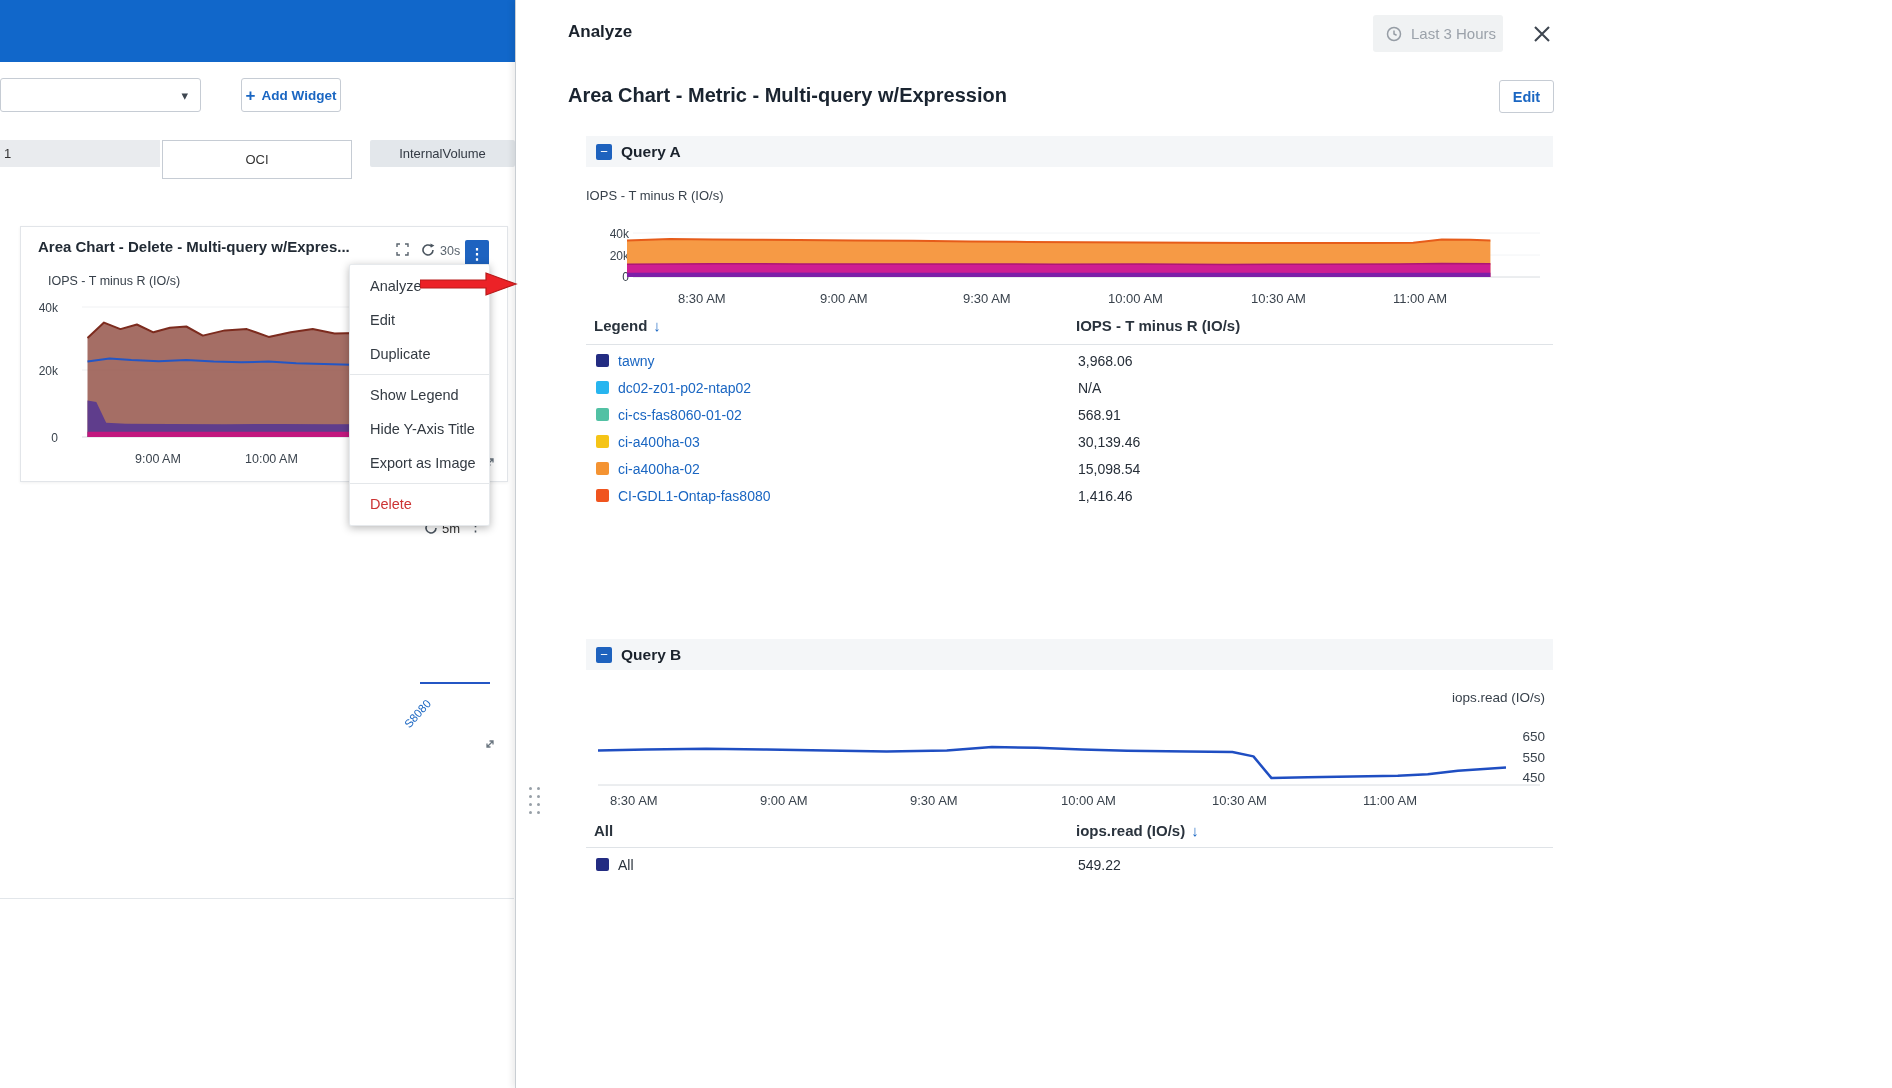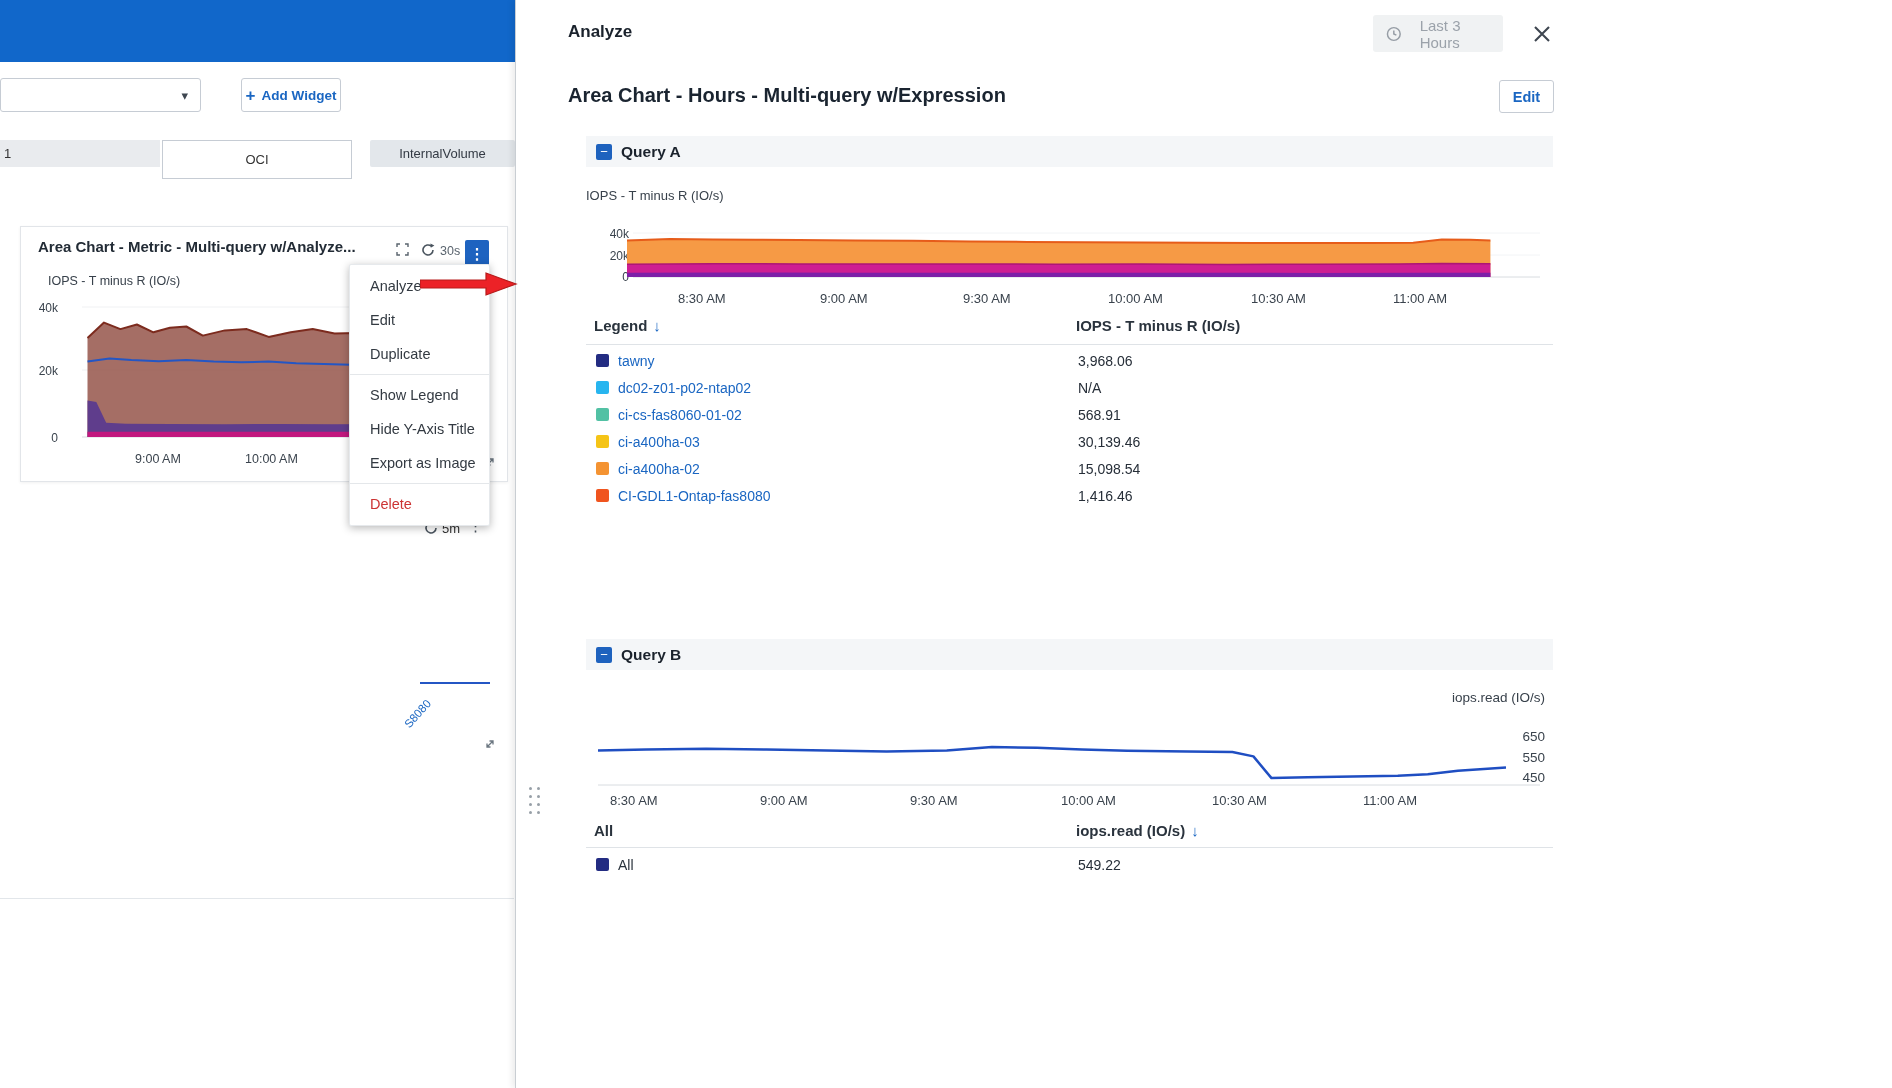--- a/index.html
+++ b/index.html
@@ -47,21 +47,21 @@
   .w2-line{left:420px;top:682px;width:70px;height:2px;background:#2456C4}
   .w2-axis-label{left:402px;top:722px;font-size:11.5px;color:#1A66C2;transform:rotate(-48deg);transform-origin:0 0;white-space:nowrap}
   .left-bottom{left:0;top:898px;width:514px;height:1px;background:#E2E6EA}
 
   
   .panel-bg{left:515px;top:0;width:1377px;height:1088px;background:#fff;border-left:1px solid #C9CED3;box-shadow:-3px 0 6px rgba(0,0,0,.08);z-index:30}
   .pz{z-index:31}
   .drag-dots{left:529px;top:787px;display:grid;grid-template-columns:repeat(2,3px);grid-auto-rows:3px;gap:5px;z-index:32;cursor:col-resize}
   .drag-dots i{width:3px;height:3px;border-radius:50%;background:#98A0A8}
   .panel-title{left:568px;top:22px;font-size:17px;font-weight:700;color:#1A222C}
-  .time-btn{left:1373px;top:15px;width:130px;height:37px;background:#F0F2F3;border-radius:3px;display:flex;align-items:center;gap:17px;padding-left:12px;cursor:pointer}
+  .time-btn{left:1373px;top:15px;width:130px;height:37px;background:#F0F2F3;border-radius:3px;display:flex;align-items:center;gap:8px;padding-left:12px;cursor:pointer}
   .time-label{font-size:15px;color:#9BA2AA}
   .close-btn{left:1528px;top:20px;width:28px;height:28px;display:flex;align-items:center;justify-content:center;cursor:pointer}
   .heading{left:568px;top:84px;font-size:20px;font-weight:700;color:#1A2430}
   .edit-btn{left:1499px;top:80px;width:55px;height:33px;background:#fff;border:1px solid #C6CCD4;border-radius:3px;display:flex;align-items:center;justify-content:center;font-size:14.5px;color:#1A66C2;font-weight:600;cursor:pointer}
 
   .q-header{width:967px;height:31px;background:#F4F6F8;display:flex;align-items:center;gap:9px;padding-left:10px}
   .qa-header{left:586px;top:136px}
   .qb-header{left:586px;top:639px}
   .minus-sq{width:16px;height:16px;background:#1E62BE;border-radius:2px;color:#fff;font-size:13px;line-height:15px;text-align:center;cursor:pointer}
   .q-label{font-size:15.5px;font-weight:700;color:#1A222C}
@@ -98,21 +98,21 @@
   <div class="abs add-widget">
     <span class="plus">+</span>
     <span class="add-widget-label">Add Widget</span>
   </div>
 
   <div class="abs chip1">1</div>
   <div class="abs oci">OCI</div>
   <div class="abs iv-chip">InternalVolume</div>
 
   <div class="abs widget-card"></div>
-  <div class="abs widget-title">Area Chart - Metric - Multi-query w/Analyze...</div>
+  <div class="abs widget-title">Area Chart - Delete - Multi-query w/Expres...</div>
 
   <div class="abs focus-ic icon-btn">
     <svg width="13" height="13" viewBox="0 0 13 13">
         <path d="M1 4 V1 H4 M9 1 H12 V4 M12 9 V12 H9 M4 12 H1 V9" fill="none" stroke="#5A646E" stroke-width="1.4"></path>
       </svg>
   </div>
   <div class="abs refresh-ic icon-btn">
     <svg width="14" height="14" viewBox="0 0 14 14">
         <path d="M12 7a5 5 0 1 1-1.7-3.8" fill="none" stroke="#4A545E" stroke-width="1.6"></path>
         <polygon points="9.4,0.6 13.4,2.4 9.8,4.8" fill="#4A545E"></polygon>
@@ -201,21 +201,21 @@
       </svg>
     <span class="time-label">Last 3 Hours</span>
   </div>
 
   <div class="abs pz close-btn">
     <svg width="20" height="20" viewBox="0 0 20 20">
         <path d="M3 3 L17 17 M17 3 L3 17" stroke="#3E4650" stroke-width="2.1"></path>
       </svg>
   </div>
 
-  <div class="abs pz heading">Area Chart - Hours - Multi-query w/Expression</div>
+  <div class="abs pz heading">Area Chart - Metric - Multi-query w/Expression</div>
   <div class="abs pz edit-btn">Edit</div>
 
   <div class="abs pz q-header qa-header">
     <span class="minus-sq">−</span>
     <span class="q-label">Query A</span>
   </div>
 
   <div class="abs pz qa-chart-title">IOPS - T minus R (IO/s)</div>
   <span class="abs pz ytick a-y0">40k</span>
   <span class="abs pz ytick a-y1">20k</span>

